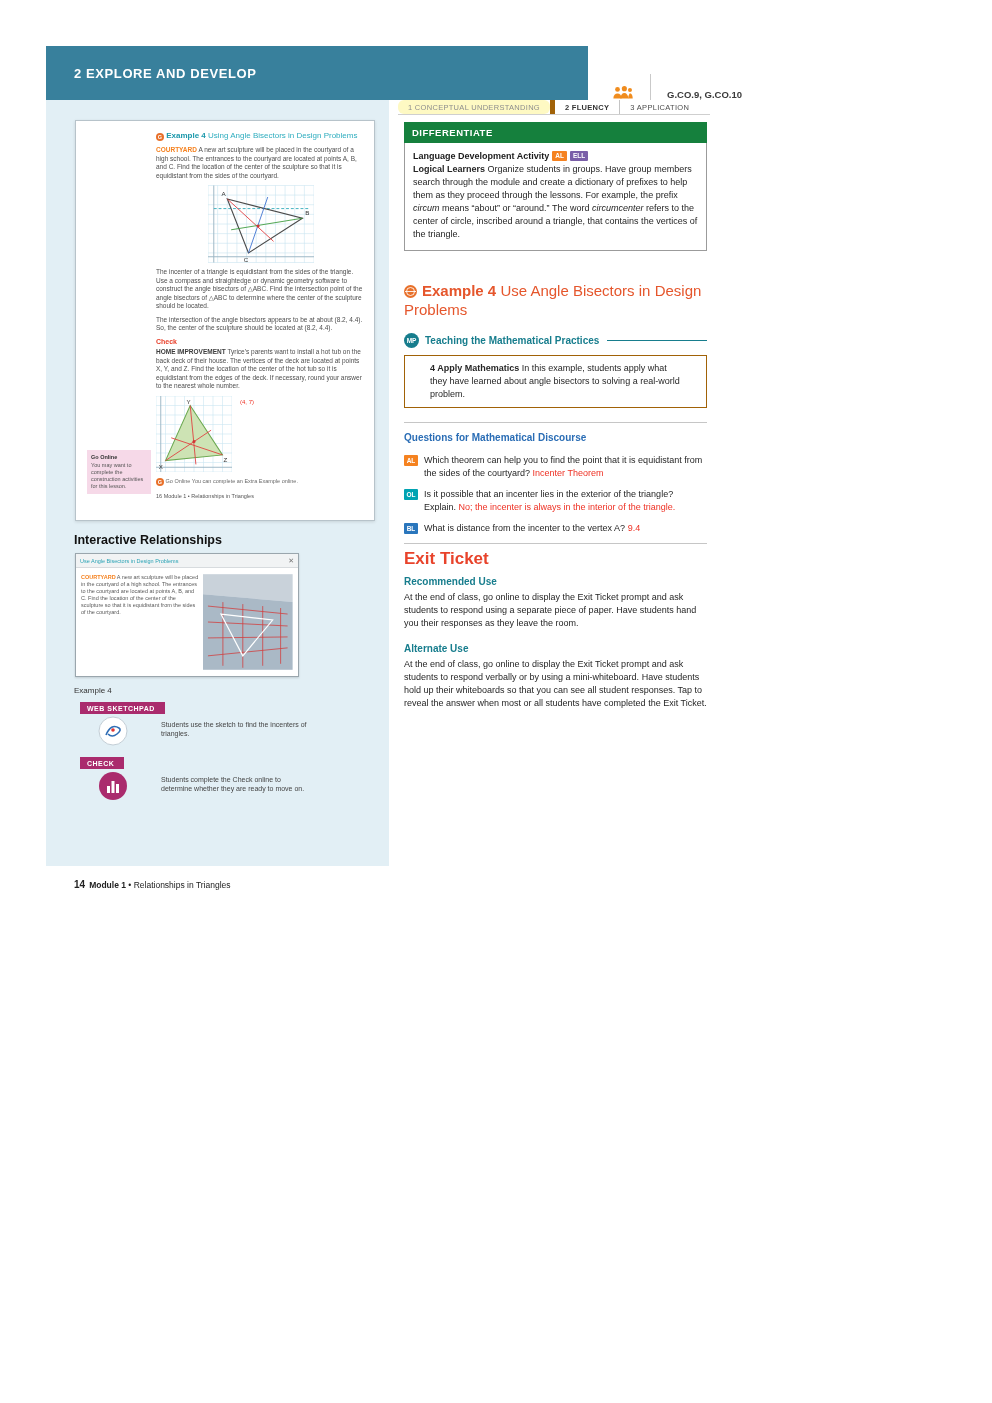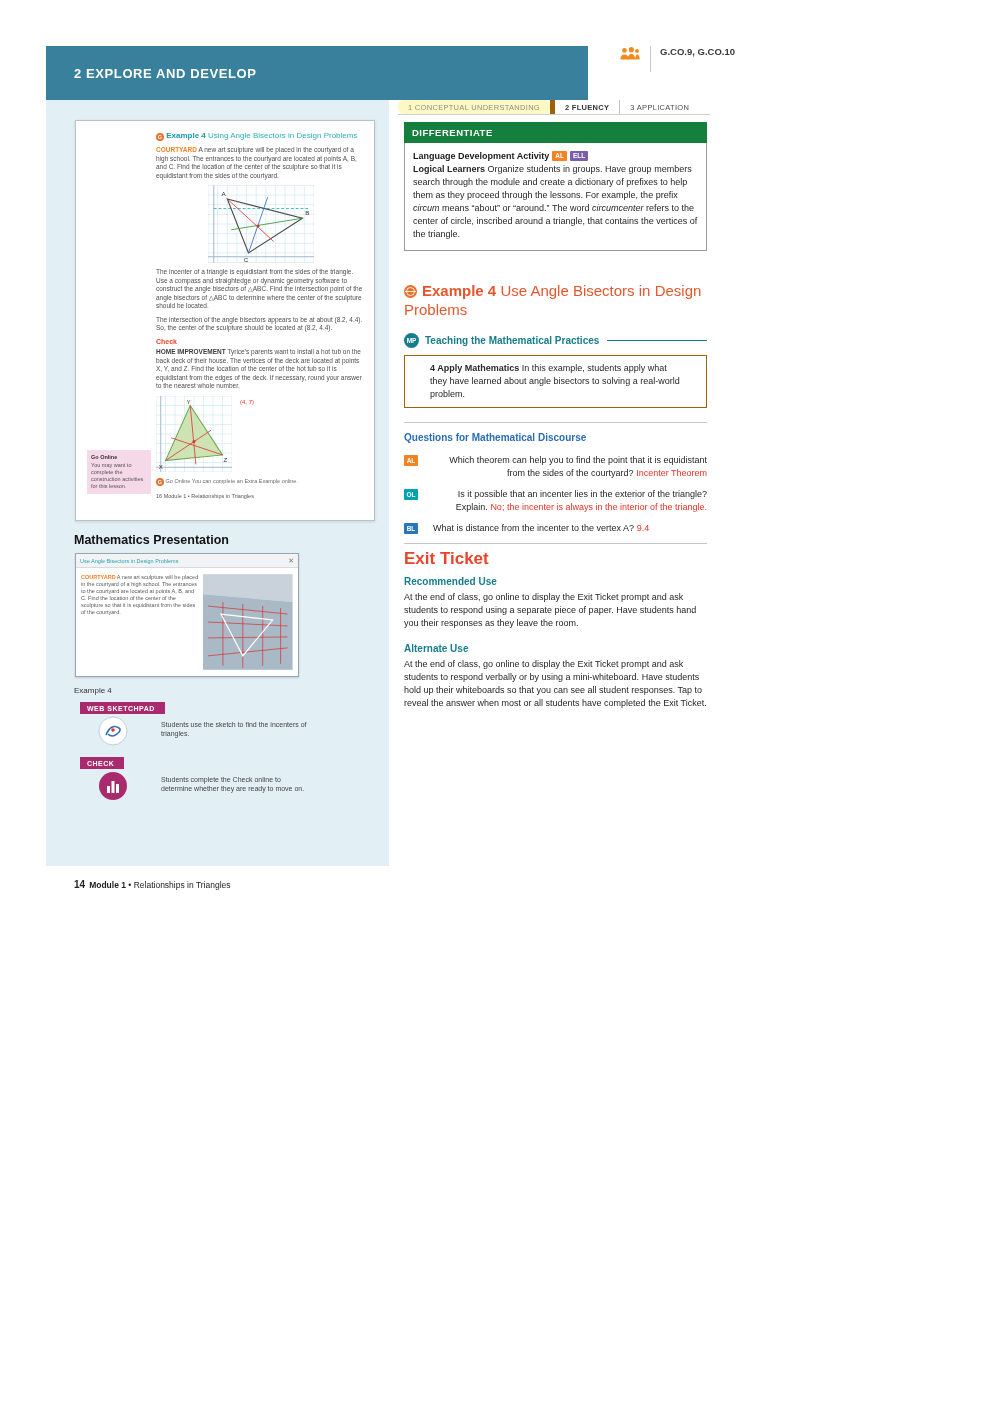--- a/index.html
+++ b/index.html
@@ -5,21 +5,21 @@
   * { box-sizing: border-box; margin: 0; padding: 0; }
   html,body { background:#fff; }
   body { font-family: "Liberation Sans", "DejaVu Sans", sans-serif; color:#222; }
   .page { position:relative; width:992px; height:1167px; background:#fff; overflow:hidden; }
 
   
   .teal-bar { position:absolute; left:46px; top:46px; width:720px; height:54px;
               background:#38809c; display:flex; align-items:center; }
   .bar-title { color:#fff; font-weight:bold; font-size:13px; letter-spacing:.6px; padding-left:28px; }
   .standards-box { margin-left:auto; height:100%; width:178px; background:#fff;
-                   display:flex; align-items:flex-start; justify-content:center; gap:9px; }
+                   display:flex; align-items:flex-end; justify-content:center; gap:16px; }
   .std-divider { width:1px; height:26px; background:#c9c9c9; }
   .standards { font-size:9.5px; font-weight:bold; color:#3a3a3a; }
 
   
   .blue-panel { position:absolute; left:46px; top:100px; width:343px; height:766px; background:#e2eff5; }
 
   
   .tabbar { position:absolute; left:398px; top:100px; width:312px; height:15px; display:flex;
             border-bottom:1px solid #cfcfcf; background:#fff; }
   .tab { display:flex; align-items:center; padding:0 10px; font-size:7.5px; letter-spacing:.3px; white-space:nowrap; }
@@ -100,21 +100,21 @@
   .mp-row { display:flex; align-items:center; margin-bottom:7px; }
   .mp-circle { width:15px; height:15px; border-radius:50%; background:#177d8d; color:#fff;
                font-size:6.5px; font-weight:bold; display:flex; align-items:center; justify-content:center;
                margin-right:6px; flex:0 0 auto; }
   .mp-heading { color:#177d8d; font-weight:bold; font-size:10px; white-space:nowrap; }
   .mp-rule { flex:1; height:1px; background:#177d8d; margin-left:8px; }
   .mp-note { border:1px solid #a16207; padding:6px 25px; margin-bottom:14px; }
 
   hr.rule { border:none; border-top:1px solid #c6c6c6; margin:0 0 8px; }
   .disc-heading { color:#2a6db5; font-weight:bold; font-size:10px; margin-bottom:10px; }
-  .q-row { display:flex; gap:15px; margin-bottom:8px;text-align:right; }
+  .q-row { display:flex; gap:6px; margin-bottom:8px; }
   .q-badge { flex:0 0 auto; width:14px; height:11px; color:#fff; font-size:6.5px; font-weight:bold;
              display:flex; align-items:center; justify-content:center; border-radius:1px; margin-top:1px; }
   .answer { color:#ee3124; }
   .disc-endrule { margin:4px 0 14px; }
 
   .exit-heading { color:#e8432b; font-weight:bold; font-size:17px; margin-bottom:10px; }
   .use-heading { color:#177d8d; font-weight:bold; font-size:10px; margin-bottom:3px; }
   .use-body { margin-bottom:12px; }
 
   
@@ -204,21 +204,21 @@
         </svg>
         <span class="sp-answer">(4, 7)</span>
       </div>
 
       <p class="sp-extra"><span class="sp-g">G</span> <span>Go Online  You can complete an Extra Example online.</span></p>
 
       <div class="sp-footer">16  Module 1 • Relationships in Triangles</div>
     </div>
   </div>
 
-  <div class="ip-heading">Mathematics Presentation</div>
+  <div class="ip-heading">Interactive Relationships</div>
 
   <div class="ip-thumb">
     <div class="thumb-titlebar">
       <span class="thumb-title">Use Angle Bisectors in Design Problems</span>
       <span class="thumb-close">✕</span>
     </div>
     <div class="thumb-body">
       <div class="thumb-text">
         <span class="sp-courtyard">COURTYARD</span><span> A new art sculpture will be placed in the courtyard of a high school. The entrances to the courtyard are located at points A, B, and C. Find the location of the center of the sculpture so that it is equidistant from the sides of the courtyard.</span>
       </div>

